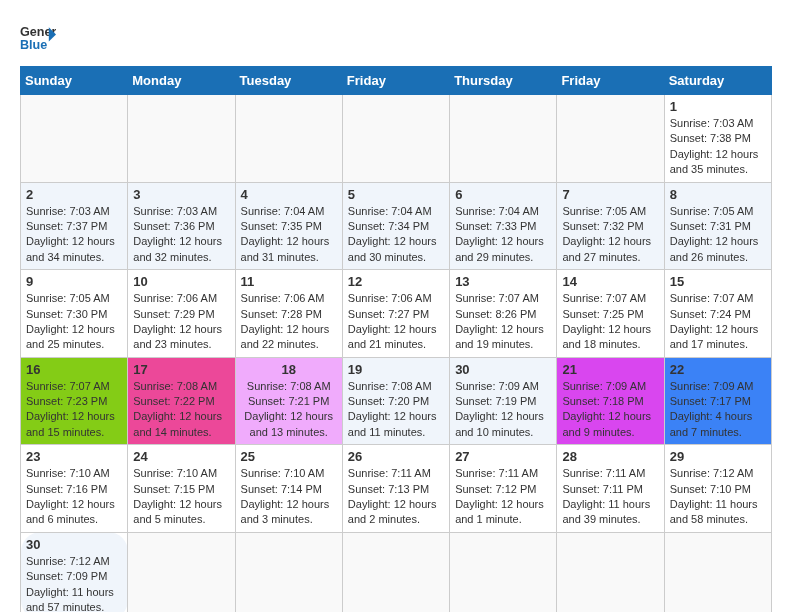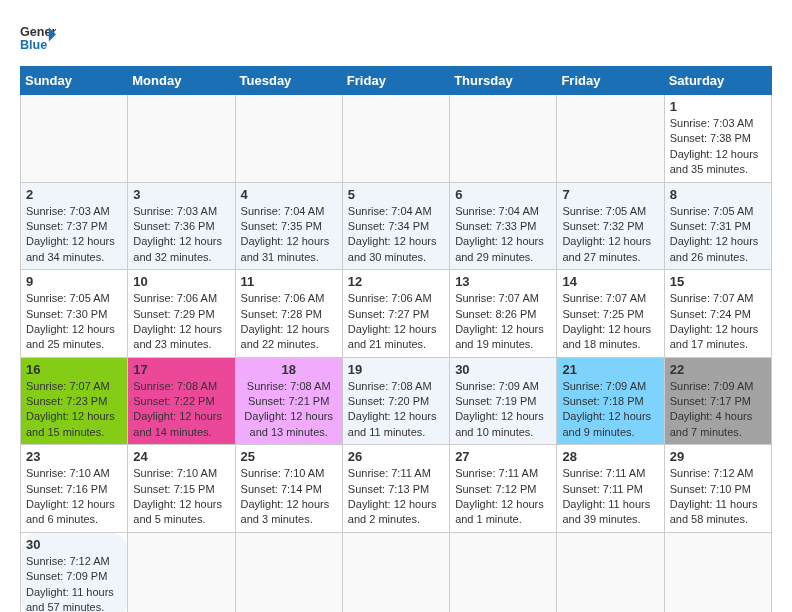--- a/index.html
+++ b/index.html
@@ -273,29 +273,29 @@
         </div>
       </td>
         <td style="background: rgb(240, 245, 251);">
         <span class="day-num">30</span>
         <div class="day-info">
           <span>Sunrise: 7:09 AM</span><br>
           <span>Sunset: 7:19 PM</span><br>
           <span>Daylight: 12 hours and 10 minutes.</span>
         </div>
       </td>
-        <td style="background: #7dd3fc;">
+        <td style="background: #d946ef;">
         <span class="day-num">21</span>
         <div class="day-info">
           <span>Sunrise: 7:09 AM</span><br>
           <span>Sunset: 7:18 PM</span><br>
           <span>Daylight: 12 hours and 9 minutes.</span>
         </div>
       </td>
-        <td style="background: #a3a3a3;">
+        <td style="background: #3b82f6;">
         <span class="day-num">22</span>
         <div class="day-info">
           <span>Sunrise: 7:09 AM</span><br>
           <span>Sunset: 7:17 PM</span><br>
           <span>Daylight: 4 hours and 7 minutes.</span>
         </div>
       </td>
       </tr>
       <tr>
         <td>

